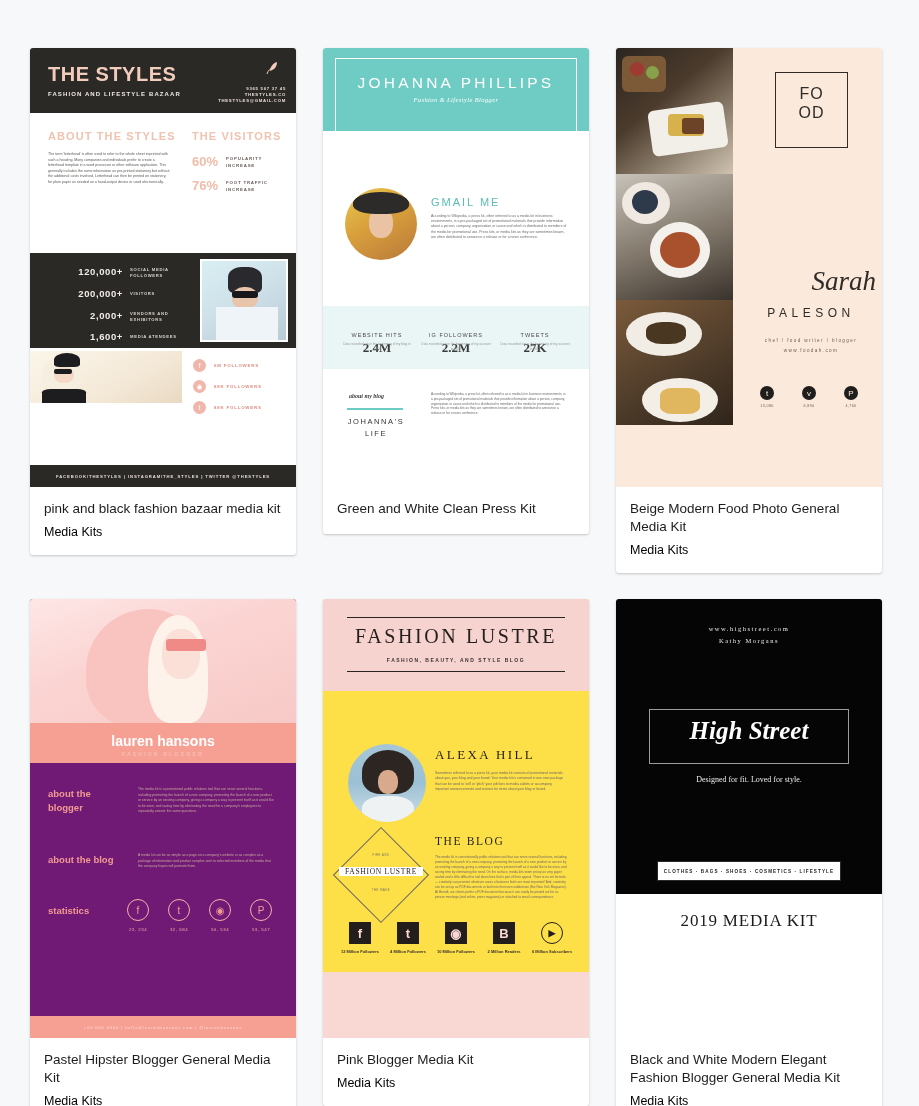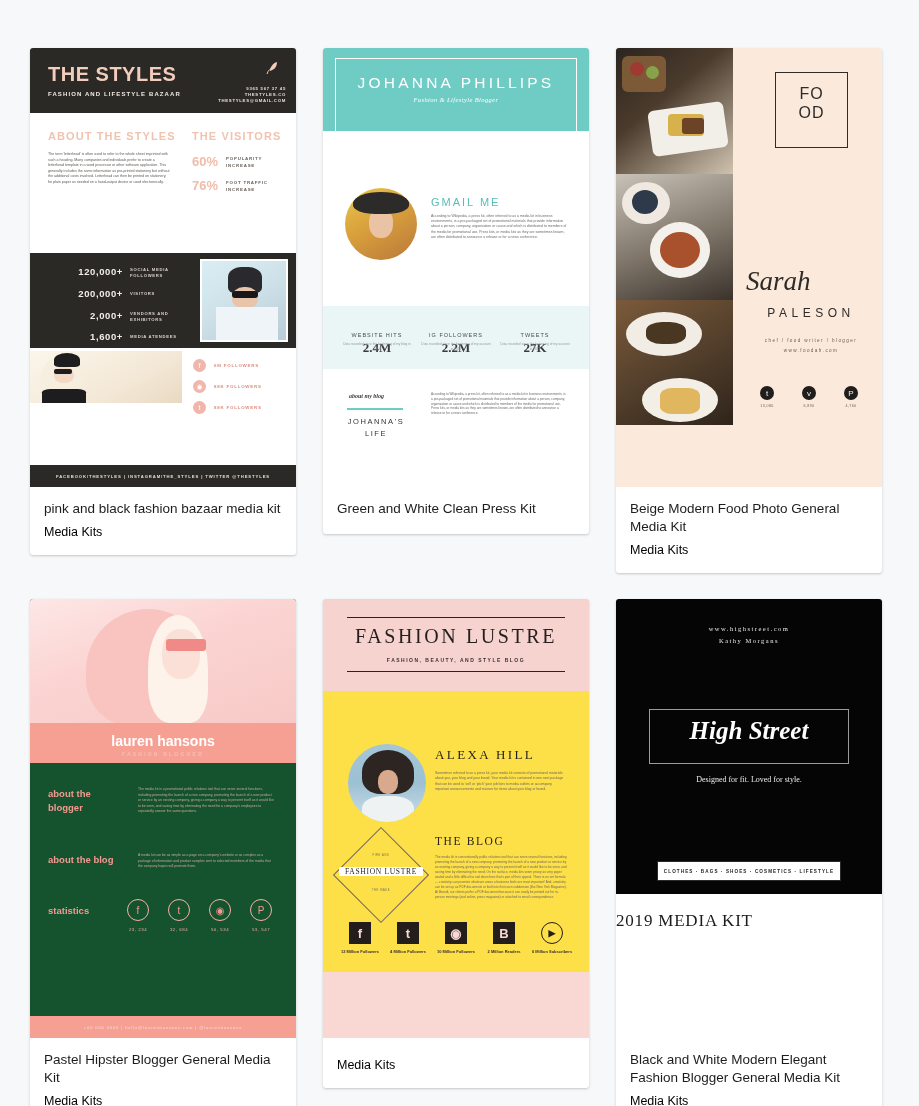--- a/index.html
+++ b/index.html
@@ -80,34 +80,34 @@
   .t2 .bname { position:absolute; left:22px; top:368px; width:62px; text-align:center; font-size:7.5px; letter-spacing:1.6px; color:#333; line-height:12px; }
   .t2 .body2 { position:absolute; left:108px; top:344px; width:136px; font-size:3.2px; line-height:4.8px; color:#6a6a6a; }
 
   
   .t3 { background:#fbeadb; }
   .t3 .photos { position:absolute; left:0; top:0; width:117px; height:377px; }
   .t3 .p { position:absolute; left:0; width:117px; overflow:hidden; }
   .t3 .foodbox { position:absolute; left:159px; top:24px; width:73px; height:76px; border:1.6px solid #2e2b29; }
   .t3 .foodtxt { position:absolute; left:159px; top:36px; width:73px; text-align:center; font-size:16px;
                  letter-spacing:1px; line-height:19px; color:#2e2b29; font-family:"Liberation Sans", sans-serif; }
-  .t3 .fname { position:absolute; left:130px; top:218px; width:130px; text-align:left; font-size:27px;
+  .t3 .fname { position:absolute; left:130px; top:218px; width:130px; text-align:right; font-size:27px;
                font-style:italic; font-family:"Liberation Serif", serif; color:#2e2b29; }
   .t3 .lname { position:absolute; left:130px; top:258px; width:130px; text-align:center; font-size:12px;
                letter-spacing:4.5px; color:#2e2b29; }
   .t3 .role { position:absolute; left:125px; top:290px; width:140px; text-align:center; font-size:4.6px;
               letter-spacing:1.4px; color:#6d6057; }
   .t3 .site { position:absolute; left:125px; top:300px; width:140px; text-align:center; font-size:4.6px;
               letter-spacing:1.4px; color:#6d6057; }
   .t3 .sicon { position:absolute; width:14px; height:14px; border-radius:50%; background:#201e1c;
                color:#fbeadb; display:flex; align-items:center; justify-content:center; font-size:8px; }
   .t3 .scount { position:absolute; font-size:3.6px; color:#6d6057; text-align:center; width:30px; letter-spacing:.4px;}
 
   
-  .t4 { background:#14532d; }
+  .t4 { background:#701a75; }
   .t4 .hero { position:absolute; left:0; top:0; width:266px; height:124px;
               background:linear-gradient(160deg,#fde7e6 0%,#fbd5d3 40%,#f7c9c6 100%); overflow:hidden; }
   .t4 .hood { position:absolute; left:56px; top:10px; width:120px; height:118px; background:#f9c3c0; border-radius:52% 48% 40% 40%; }
   .t4 .hair { position:absolute; left:118px; top:16px; width:60px; height:108px; background:#fdf3ea; border-radius:50% 50% 30% 35%; }
   .t4 .face { position:absolute; left:132px; top:30px; width:38px; height:50px; background:#fbe0d8; border-radius:45%; }
   .t4 .shade { position:absolute; left:136px; top:40px; width:40px; height:12px; background:#f08a86; border-radius:3px; }
   .t4 .band { position:absolute; left:0; top:124px; width:266px; height:40px; background:#f6a094; }
   .t4 .bname { position:absolute; left:0; top:134px; width:266px; text-align:center; color:#fff; font-size:14px; font-weight:700; }
   .t4 .btag { position:absolute; left:0; top:152px; width:266px; text-align:center; color:#f9bdb3; font-size:5px; letter-spacing:2.2px; font-weight:700; }
   .t4 .h2 { position:absolute; font-size:9.5px; color:#f29a92; font-weight:700; width:80px; line-height:14px; }
@@ -155,21 +155,21 @@
   .t6 .owner { position:absolute; left:0; top:38px; width:266px; text-align:center; font-size:6.5px;
              letter-spacing:1.5px; color:#e9e9e9; font-family:"Liberation Serif", serif; }
   .t6 .fbox { position:absolute; left:33px; top:110px; width:200px; height:55px; border:1px solid #9b9b9b; }
   .t6 .ftxt { position:absolute; left:33px; top:118px; width:200px; text-align:center; font-size:25px;
               font-style:italic; font-weight:700; font-family:"Liberation Serif", serif; color:#fff; }
   .t6 .slog { position:absolute; left:0; top:176px; width:266px; text-align:center; font-size:8px;
               color:#ececec; font-family:"Liberation Serif", serif; }
   .t6 .catbox { position:absolute; left:41px; top:262px; width:184px; height:20px; border:1px solid #2a2a2a;
               background:#fff; display:flex; align-items:center; justify-content:center;
               font-size:4.6px; letter-spacing:1.1px; font-weight:700; color:#232323; }
-  .t6 .mk { position:absolute; left:0; top:312px; width:266px; font-size:17px;
+  .t6 .mk { position:absolute; left:0; top:312px; width:266px; text-align:center; font-size:17px;
             letter-spacing:.8px; font-family:"Liberation Serif", serif; color:#1b1b1b; }
 </style>
 </head>
 <body>
 
 <div class="grid">
 
   <div class="card">
     <div class="thumb t1">
       <div class="hdr"></div>
@@ -386,20 +386,21 @@
       <div class="sq" style="left:74px; top:323px;">t</div>
       <div class="sl" style="left:62px; top:350px;">4 Million Followers</div>
       <div class="sq" style="left:122px; top:323px;">◉</div>
       <div class="sl" style="left:110px; top:350px;">10 Million Followers</div>
       <div class="sq" style="left:170px; top:323px;">B</div>
       <div class="sl" style="left:158px; top:350px;">2 Million Readers</div>
       <div class="sq" style="left:218px; top:323px; background:transparent; border:1.5px solid #231d1b; border-radius:50%; color:#231d1b; font-size:9px;">▶</div>
       <div class="sl" style="left:206px; top:350px;">6 Million Subscribers</div>
     </div>
     <div class="meta">
+      <div class="title">Pink Blogger Media Kit</div>
       <div class="subtitle">Media Kits</div>
     </div>
   </div>
 
   <div class="card">
     <div class="thumb t6">
       <div class="blk"></div>
       <div class="url">www.highstreet.com</div>
       <div class="owner">Kathy Morgans</div>
       <div class="fbox"></div>

